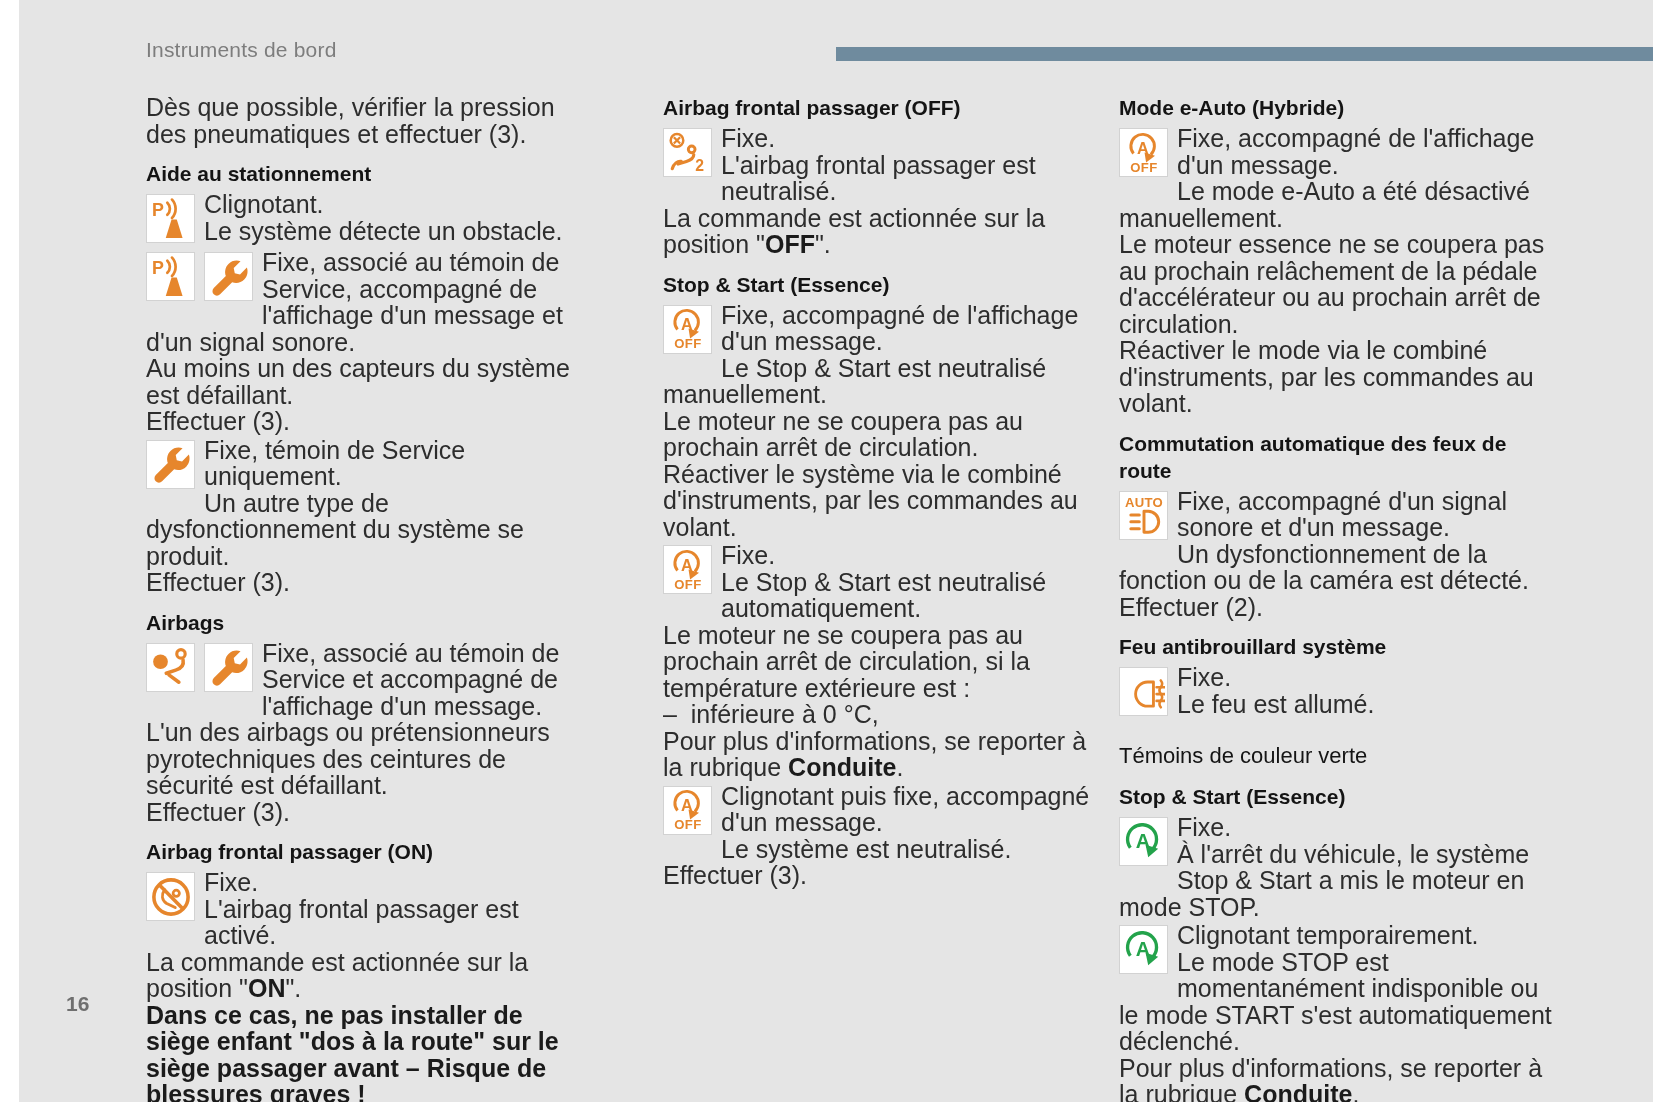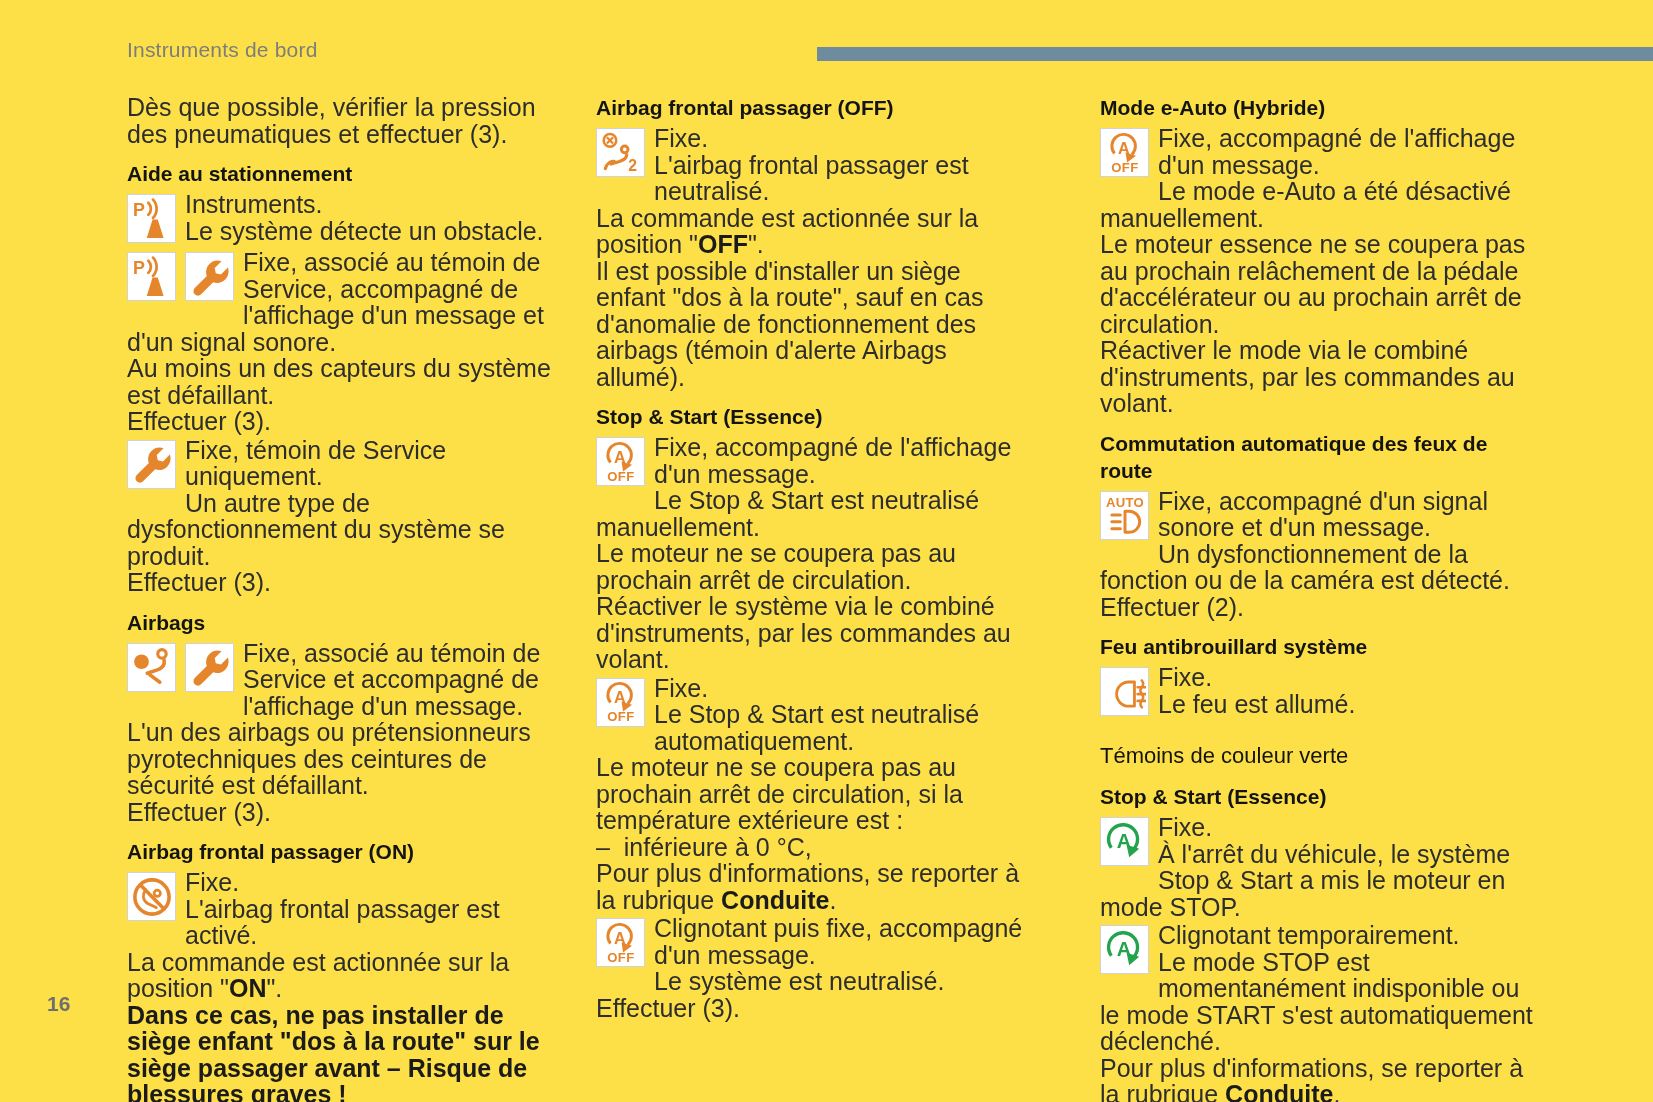--- a/index.html
+++ b/index.html
@@ -1,28 +1,28 @@
 <!DOCTYPE html>
 <html><head>
 <meta charset="utf-8">
 <style>
   html,body{margin:0;padding:0;overflow:hidden;}
   body{
     width:1653px;height:1102px;position:relative;background:#ffffff;
     font-family:"Liberation Sans","DejaVu Sans",sans-serif;color:#2d2d2d;
   }
-  .page{position:absolute;inset:0;background:#fde047;}
+  .page{position:absolute;inset:0;background:#e5e5e5;margin-left:19px;}
   .running-header{
     position:absolute;left:127px;top:38px;font-size:21px;color:#7d7d7d;letter-spacing:.2px;
   }
   .topbar{position:absolute;left:817px;top:47px;width:836px;height:14px;background:#6F8B9E;}
   .pagenum{position:absolute;left:47px;top:992px;font-size:21px;font-weight:bold;color:#6f6f6f;text-align:right;}
   #columns{position:absolute;left:0;top:94px;width:1653px;}
   .col{position:absolute;top:0;width:440px;}
-  .col1{left:127px}.col2{left:596px}.col3{left:1100px}
+  .col1{left:127px}.col2{left:644px}.col3{left:1100px}
   .h{
     font-weight:bold;font-size:21px;line-height:27px;color:#141414;
     margin:13px 0 4px;clear:both;
   }
   .h:first-child,.para:first-child{margin-top:0;}
   .sh{
     font-weight:normal;font-size:22px;line-height:28px;color:#141414;
     margin:22px 0 8px;clear:both;
   }
   .para{margin:0 0 2px;}
@@ -50,21 +50,21 @@
         <div class="h">Aide au stationnement</div>
         <div class="entry">
           <span class="iconbox">
             <svg viewBox="0 0 40 40" xmlns="http://www.w3.org/2000/svg">
               <text x="2" y="17" font-size="17" font-weight="bold" fill="#E6862C">P</text>
               <path d="M16.5 4.5 A8 8 0 0 1 16.5 16" fill="none" stroke="#E6862C" stroke-width="2.6" stroke-linecap="round"></path>
               <path d="M21 1.5 A13 13 0 0 1 21 19" fill="none" stroke="#E6862C" stroke-width="2.6" stroke-linecap="round"></path>
               <polygon points="15,38 31,38 25.5,20.5 20.5,20.5" fill="#E6862C"></polygon>
             </svg>
           </span>
-          <div class="line">Instruments.</div>
+          <div class="line">Clignotant.</div>
           <div class="line">Le système détecte un obstacle.</div>
         </div>
         <div class="entry">
           <span class="iconbox">
             <svg viewBox="0 0 40 40" xmlns="http://www.w3.org/2000/svg">
               <text x="2" y="17" font-size="17" font-weight="bold" fill="#E6862C">P</text>
               <path d="M16.5 4.5 A8 8 0 0 1 16.5 16" fill="none" stroke="#E6862C" stroke-width="2.6" stroke-linecap="round"></path>
               <path d="M21 1.5 A13 13 0 0 1 21 19" fill="none" stroke="#E6862C" stroke-width="2.6" stroke-linecap="round"></path>
               <polygon points="15,38 31,38 25.5,20.5 20.5,20.5" fill="#E6862C"></polygon>
             </svg>
@@ -131,21 +131,20 @@
               <circle cx="9.5" cy="8" r="6" fill="none" stroke="#E6862C" stroke-width="2.4"></circle>
               <path d="M6.5 5 l6 6 M12.5 5 l-6 6" stroke="#E6862C" stroke-width="2.2"></path>
               <circle cx="23.5" cy="16.5" r="3.2" fill="none" stroke="#E6862C" stroke-width="2.8"></circle>
               <path d="M25.5 21.5 c0 4 -3.5 5.5 -7 6.5 l-8 2.5 M5 35 c1.5-5 5-7.5 8.5-7" fill="none" stroke="#E6862C" stroke-width="3" stroke-linecap="round"></path>
               <text x="27" y="37.5" font-size="15" font-weight="bold" fill="#E6862C">2</text>
             </svg>
           </span>
           <div class="line">Fixe.</div>
           <div class="line">L'airbag frontal passager est neutralisé.</div>
           <div class="line"><span>La commande est actionnée sur la position "</span><span class="b">OFF</span><span>".</span></div>
-          <div class="line">Il est possible d'installer un siège enfant "dos à la route", sauf en cas d'anomalie de fonctionnement des airbags (témoin d'alerte Airbags allumé).</div>
         </div>
         <div class="h">Stop &amp; Start (Essence)</div>
         <div class="entry">
           <span class="iconbox">
             <svg viewBox="0 0 40 40" xmlns="http://www.w3.org/2000/svg">
               <path d="M10 20.5 A11.2 11.2 0 1 1 26.5 21.5" fill="none" stroke="#E6862C" stroke-width="2.8"></path>
               <polygon points="20.5,19.5 30.5,22.5 22,29" fill="#E6862C"></polygon>
               <text x="19" y="20.5" font-size="15.5" font-weight="bold" fill="#E6862C" text-anchor="middle">A</text>
               <text x="20" y="38.5" font-size="12.5" font-weight="bold" fill="#E6862C" text-anchor="middle" letter-spacing="0.4">OFF</text>
             </svg>

